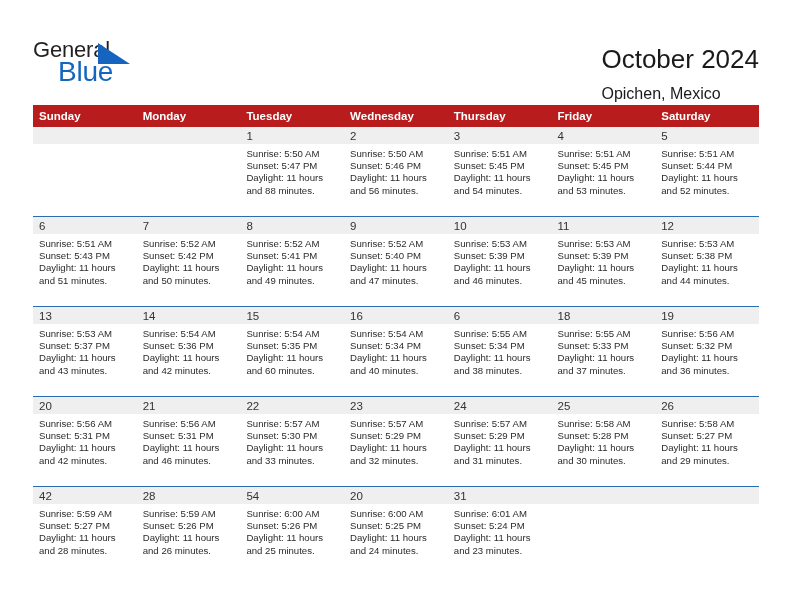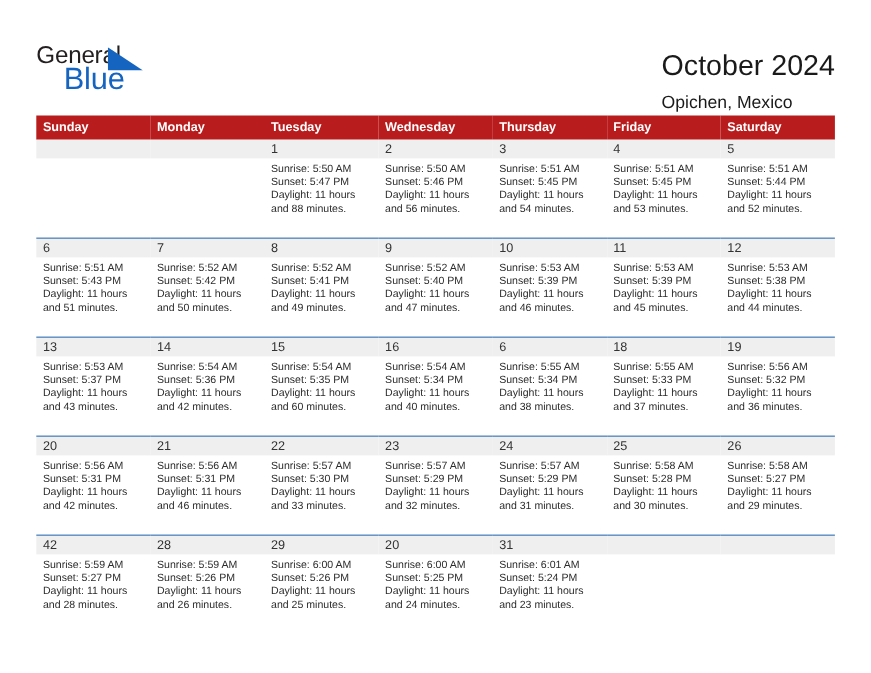--- a/index.html
+++ b/index.html
@@ -491,21 +491,21 @@
               <div class="info">
                 <div>Sunrise: 5:59 AM</div>
                 <div>Sunset: 5:26 PM</div>
                 <div>Daylight: 11 hours</div>
                 <div>and 26 minutes.</div>
               </div>
             </div>
           </td>
           <td>
             <div class="cell-inner">
-              <div class="daynum">29</div>
+              <div class="daynum">54</div>
               <div class="info">
                 <div>Sunrise: 6:00 AM</div>
                 <div>Sunset: 5:26 PM</div>
                 <div>Daylight: 11 hours</div>
                 <div>and 25 minutes.</div>
               </div>
             </div>
           </td>
           <td>
             <div class="cell-inner">

